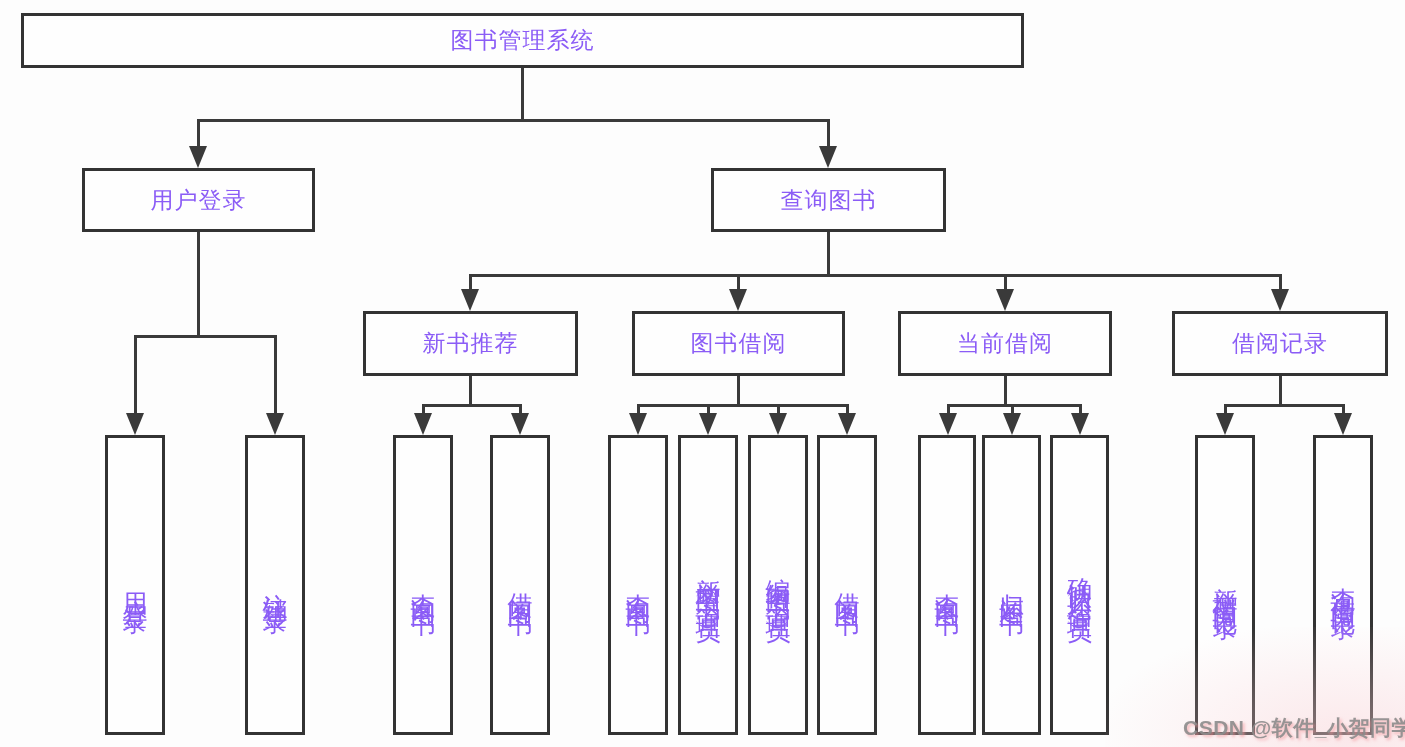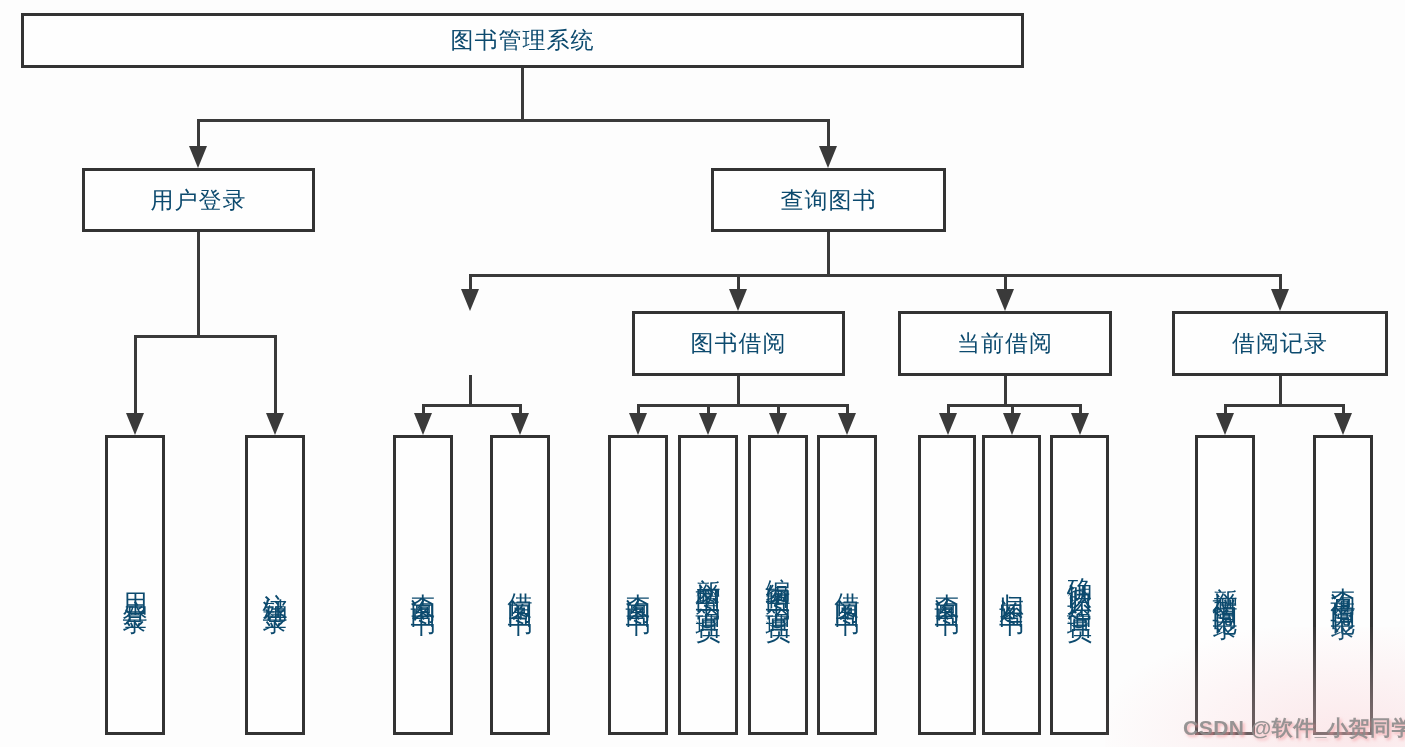--- a/index.html
+++ b/index.html
@@ -17,21 +17,21 @@
     border:3px solid #333333;
     display:flex;
     align-items:center;
     justify-content:center;
     color:#333333;
   }
   .node .label{
     font-size:23px;
     letter-spacing:1px;
     white-space:nowrap;
-    color:#0c4a6e;
+    color:#8b5cf6;
   }
   .node.vert .label{
     writing-mode:vertical-rl;
     font-size:25px;
     letter-spacing:6px;
     line-height:1;
     white-space:normal;
   }
   .line{position:absolute;background:#3a3a3a;}
   .line.h{height:3px;}
@@ -129,20 +129,23 @@
     <span class="label">图书管理系统</span>
   </div>
 
   <div class="node" style="left:82px;top:168px;width:233px;height:64px;">
     <span class="label">用户登录</span>
   </div>
   <div class="node" style="left:711px;top:168px;width:235px;height:64px;">
     <span class="label">查询图书</span>
   </div>
 
+  <div class="node" style="left:363px;top:311px;width:215px;height:65px;">
+    <span class="label">新书推荐</span>
+  </div>
   <div class="node" style="left:632px;top:311px;width:213px;height:65px;">
     <span class="label">图书借阅</span>
   </div>
   <div class="node" style="left:898px;top:311px;width:214px;height:65px;">
     <span class="label">当前借阅</span>
   </div>
   <div class="node" style="left:1172px;top:311px;width:216px;height:65px;">
     <span class="label">借阅记录</span>
   </div>
 

